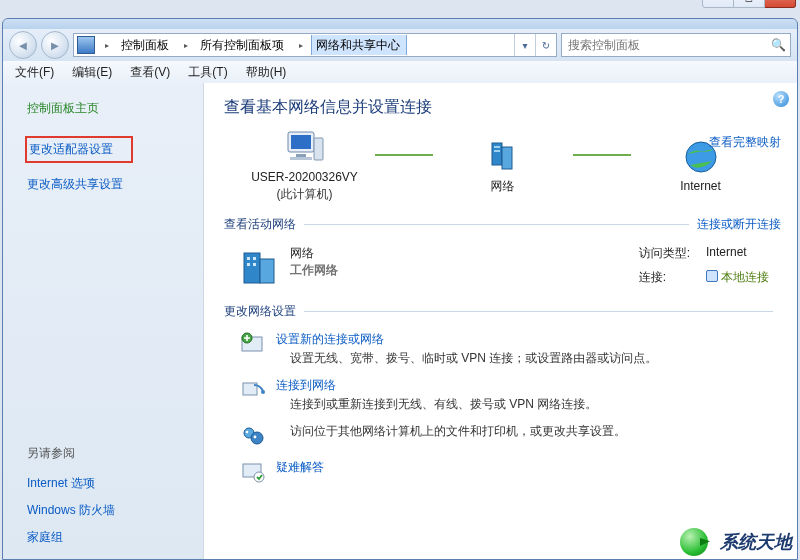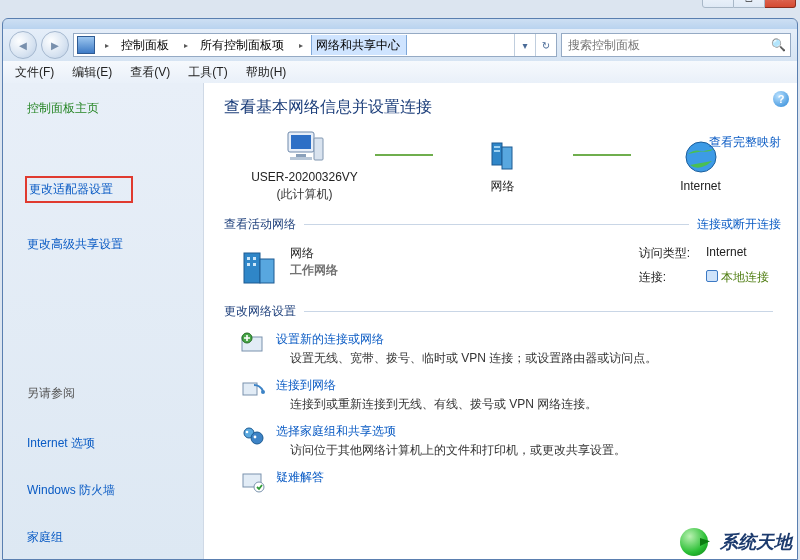--- a/index.html
+++ b/index.html
@@ -183,21 +183,20 @@
     display: flex;
     background: linear-gradient(to bottom,#e8eff8,#dde8f3);
   }
   .sidebar {
     width: 200px;
     padding: 12px 8px 8px 22px;
     box-sizing: border-box;
     display: flex;
     flex-direction: column;
     font-size: 12px;
-    gap: 20px;
   }
   .sidebar .side-link {
     color: #0a5bc4;
     padding: 5px 2px;
     cursor: pointer;
   }
   .sidebar .side-title {
     color: #258524;
     padding: 5px 2px;
   }
@@ -561,21 +560,20 @@
         <div class="task">
           <div class="tico">
             <svg width="26" height="26" viewBox="0 0 26 26">
               <circle cx="9" cy="10" r="5" fill="#5aa9df" stroke="#1c5a92"></circle>
               <circle cx="17" cy="15" r="6" fill="#3d83c6" stroke="#1c5a92"></circle>
               <circle cx="7" cy="9" r="1.3" fill="#fff"></circle>
               <circle cx="15" cy="14" r="1.4" fill="#fff"></circle>
             </svg>
           </div>
           <div class="tbody">
-            <div class="ttitle">选择家庭组和共享选项</div>
             <div class="tdesc">访问位于其他网络计算机上的文件和打印机，或更改共享设置。</div>
           </div>
         </div>
 
         <div class="task">
           <div class="tico">
             <svg width="26" height="26" viewBox="0 0 26 26">
               <rect x="3" y="5" width="18" height="13" fill="#e2ecf6" stroke="#7a92ad"></rect>
               <circle cx="19" cy="18" r="5" fill="#fff" stroke="#7a92ad"></circle>
               <path d="M17 18 l2 2 l3 -4" fill="none" stroke="#2f9b36" stroke-width="1.8"></path>

